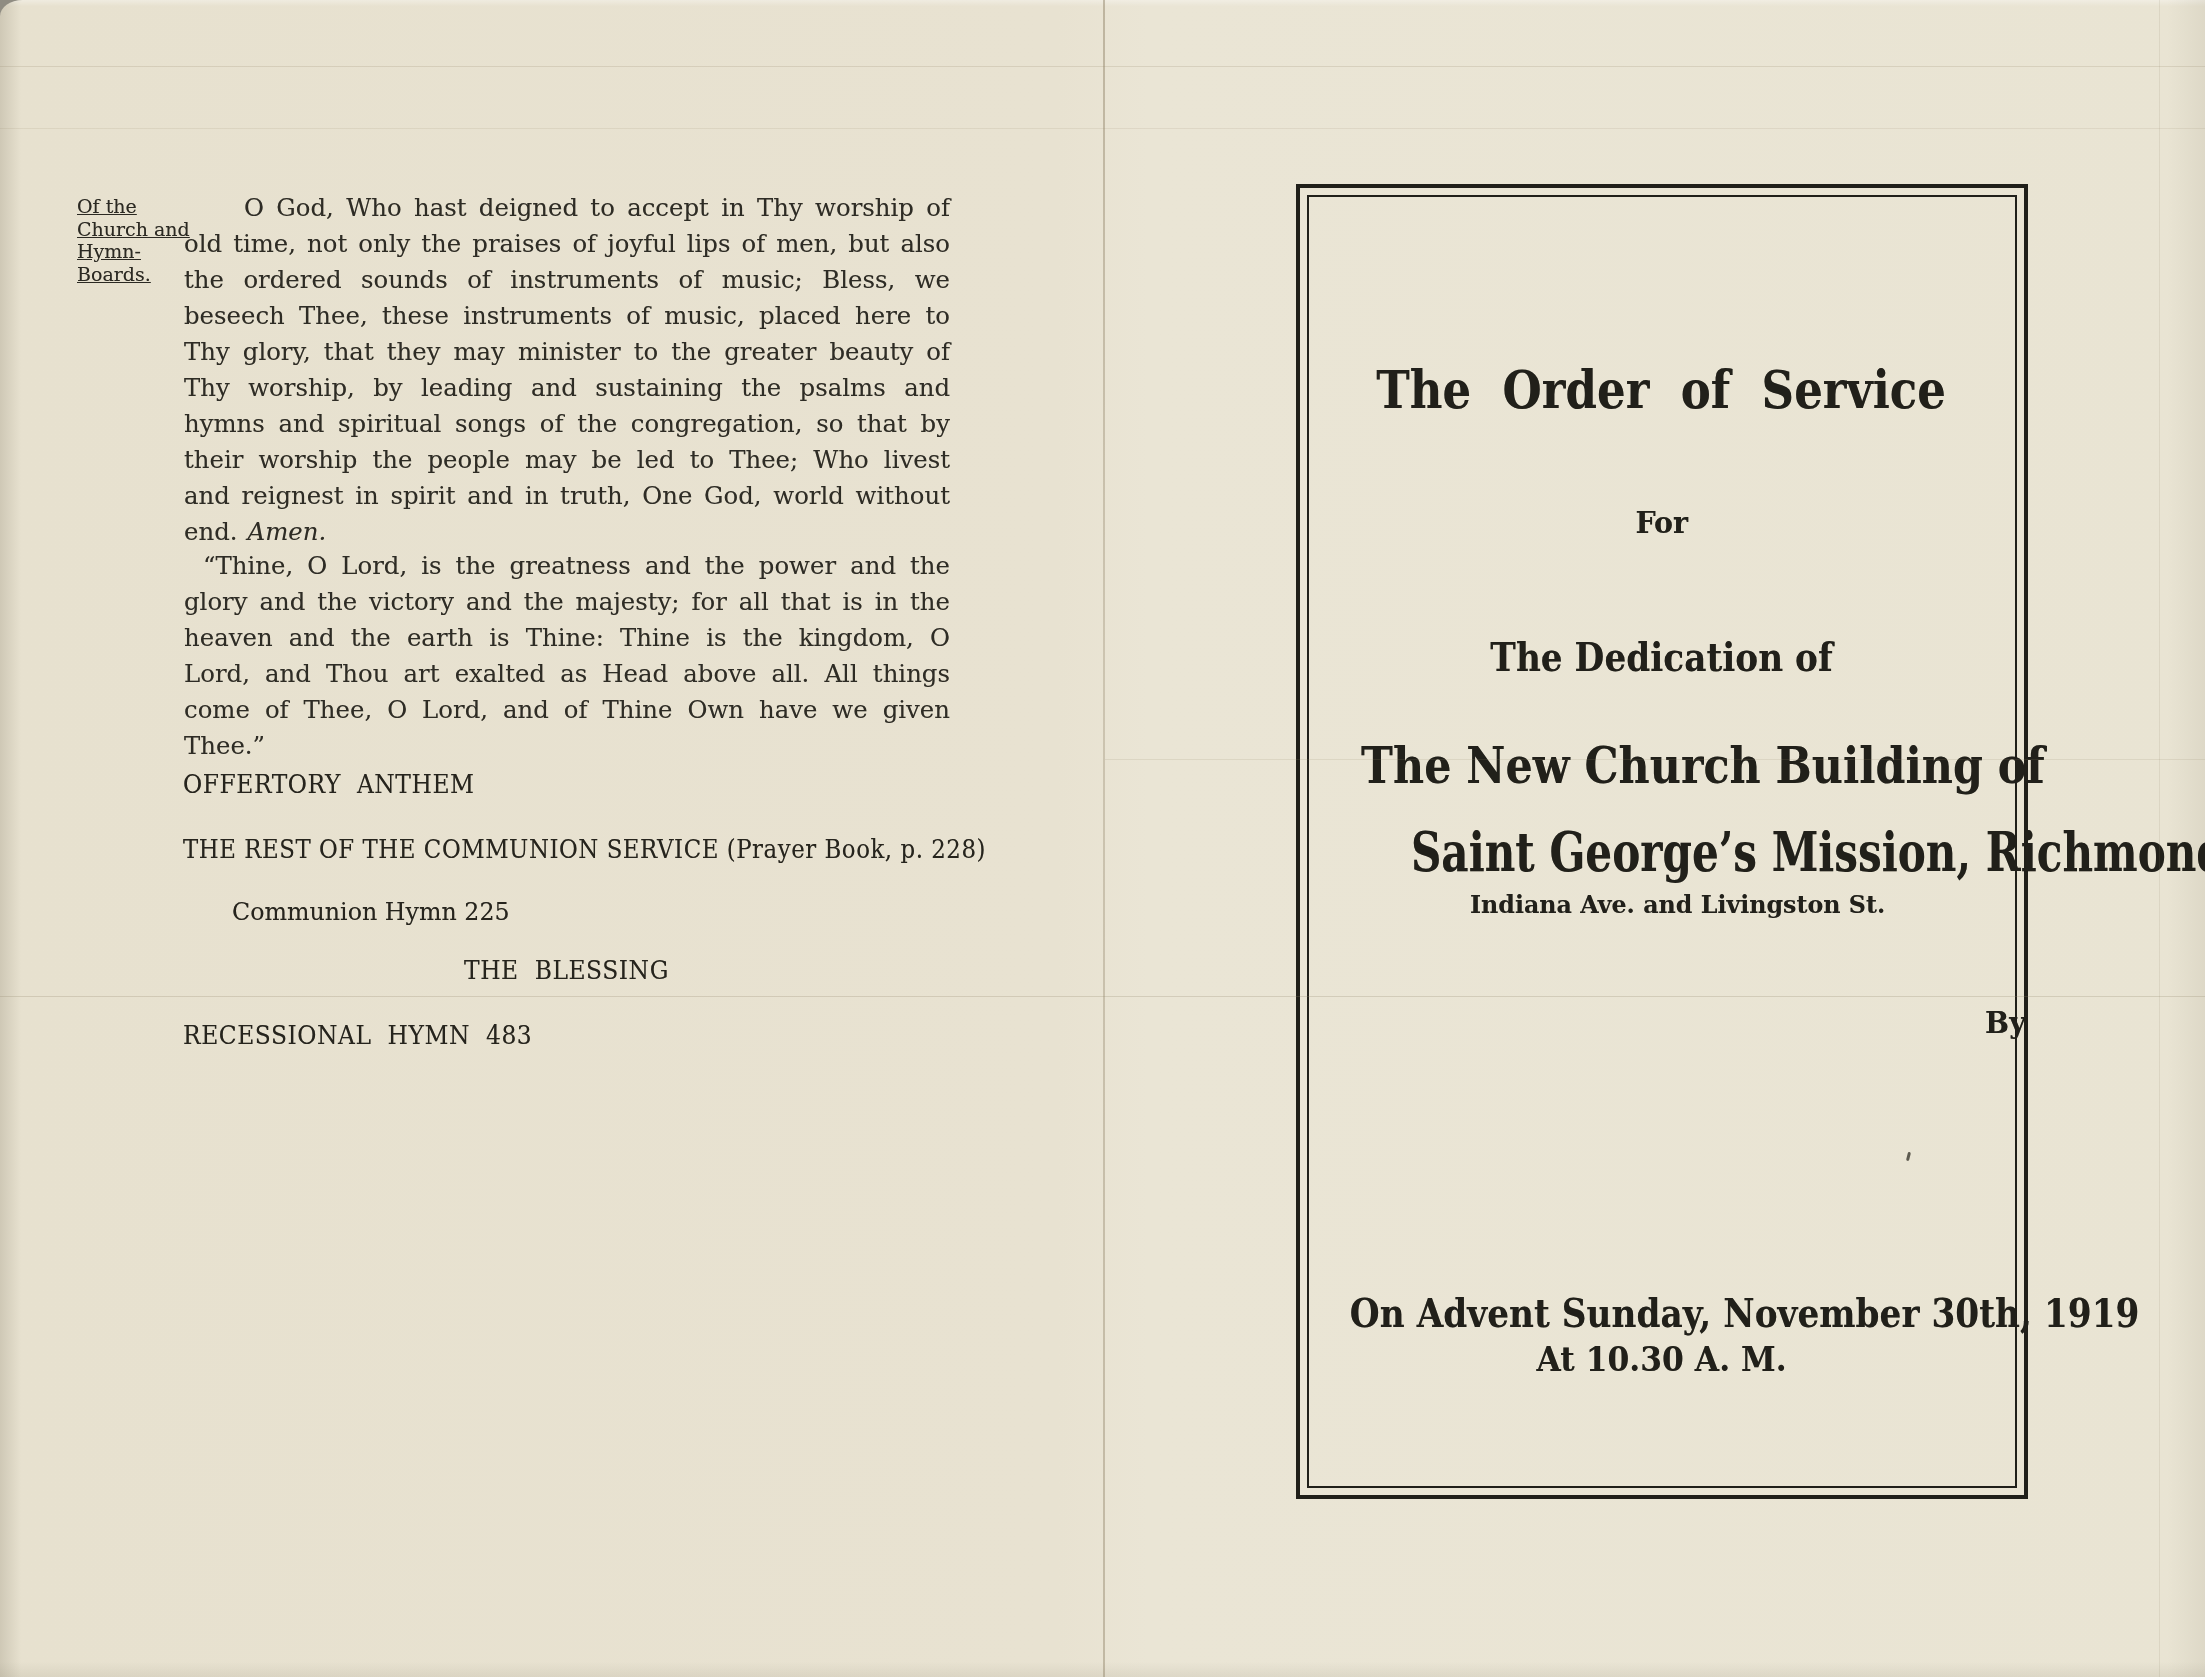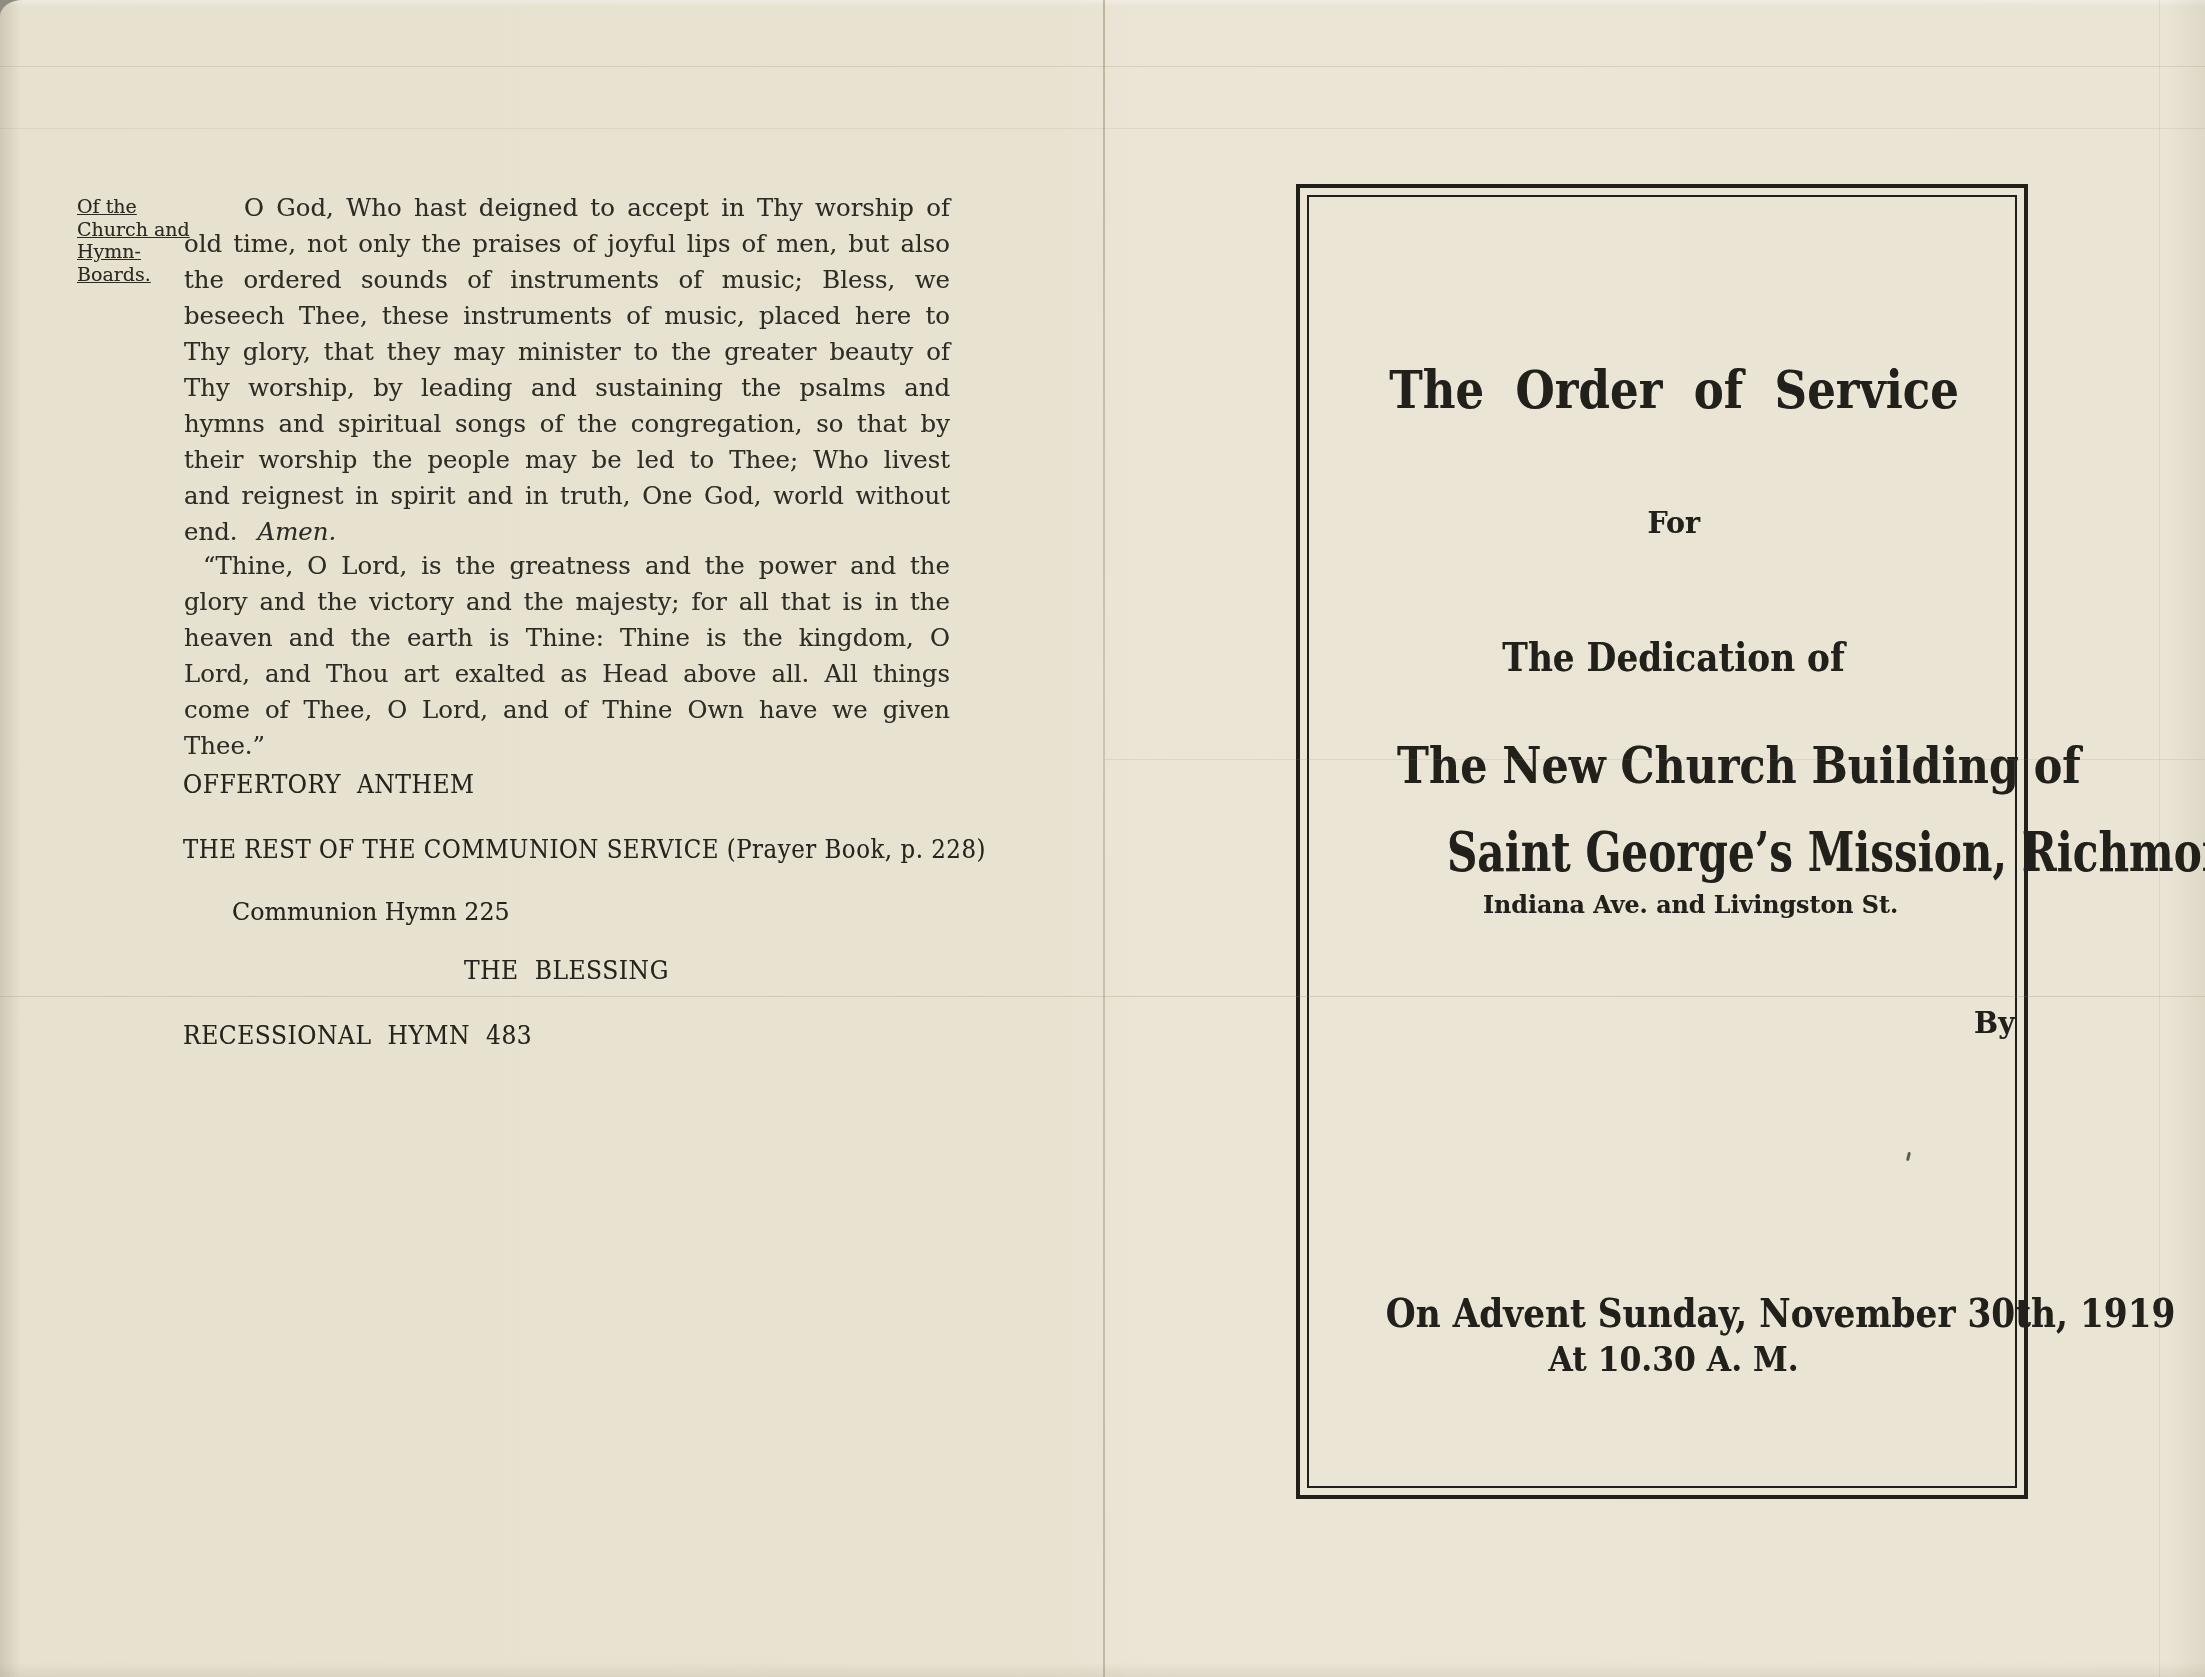--- a/index.html
+++ b/index.html
@@ -39,44 +39,43 @@
   }
   .margin-note span { display: block; text-decoration: underline; }
   .body-par {
     position: absolute; left: 184px; width: 766px;
     font-size: 24.4px; line-height: 36px; color: #2e2c25;
     text-align: justify; word-spacing: 3.1px;
     text-shadow: 0 0 0.6px rgba(46,44,37,0.30);
   }
   .par-prayer { top: 190px; text-indent: 60px; }
   .par-quote  { top: 536px; text-indent: 19px; margin-top: 12px; }
-  .amen { font-style: italic; margin-left: 20px; }
+  .amen { font-style: italic; margin-left: 10px; }
 
   .heading {
     position: absolute; color: #26241d;
     font-size: 26px; line-height: 30px; white-space: pre;
     transform: scaleX(0.90); transform-origin: 0 50%;
     letter-spacing: 0.6px;
     text-shadow: 0 0 0.6px rgba(38,36,29,0.35);
   }
   .h-offertory   { left: 183px; top: 769px; }
   .h-rest        { left: 183px; top: 834px; font-size: 26px; transform: scaleX(0.88); }
   .h-hymn        { left: 232px; top: 897px; font-size: 25px; letter-spacing: 0; transform: scaleX(0.95); }
   .h-blessing    { left: 464px; top: 955px; }
   .h-recessional { left: 183px; top: 1020px; }
 
   
   .cover { position: absolute; left: 1296px; top: 184px; width: 732px; height: 1315px; }
   .border-outer { position: absolute; inset: 0; border: 4.4px solid #201f19; }
   .border-inner { position: absolute; inset: 10.7px; border: 2.5px solid #201f19; }
   .cover-line {
-    position: absolute; left: 0; right: 12px; text-align: center;
+    position: absolute; left: 0; right: 1px; text-align: center;
     color: #21201a; white-space: pre; font-weight: 700;
     text-shadow: 0 0 0.6px rgba(33,32,26,0.35);
-    padding-left: 36px;
   }
   .cover-line > span { display: inline-block; white-space: pre; }
   .l-title     { top: 174px;  font-size: 53px; }  .l-title > span     { transform: scaleX(0.85); }
   .l-for       { top: 321px;  font-size: 30px; }  .l-for > span       { transform: scaleX(0.95); }
   .l-dedic     { top: 450px;  font-size: 39px; }  .l-dedic > span     { transform: scaleX(0.88); }
   .l-building  { top: 551px;  font-size: 51px; }  .l-building > span  { transform: scaleX(0.84); }
   .l-mission   { top: 636px; font-size: 54px; }  .l-mission > span   { transform: scaleX(0.78); }
   .l-address   { top: 706px; font-size: 25px; margin-left: 33px; }  .l-address > span   { transform: scaleX(0.95); }
   .l-by        { top: 821px; font-size: 30px; text-align: right; }  .l-by > span        { transform: scaleX(0.95); }
   .l-officiant { top: 937px; font-size: 40px; }  .l-officiant > span { transform: scaleX(0.88); }

